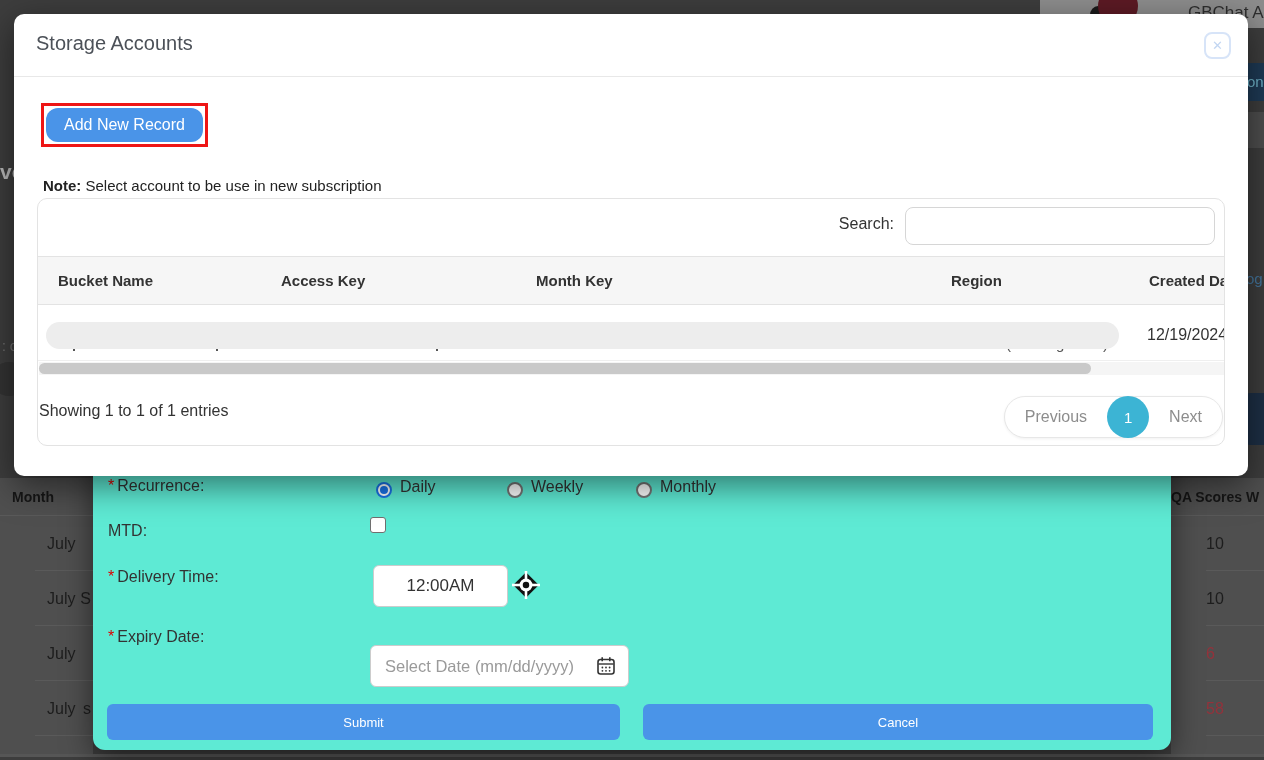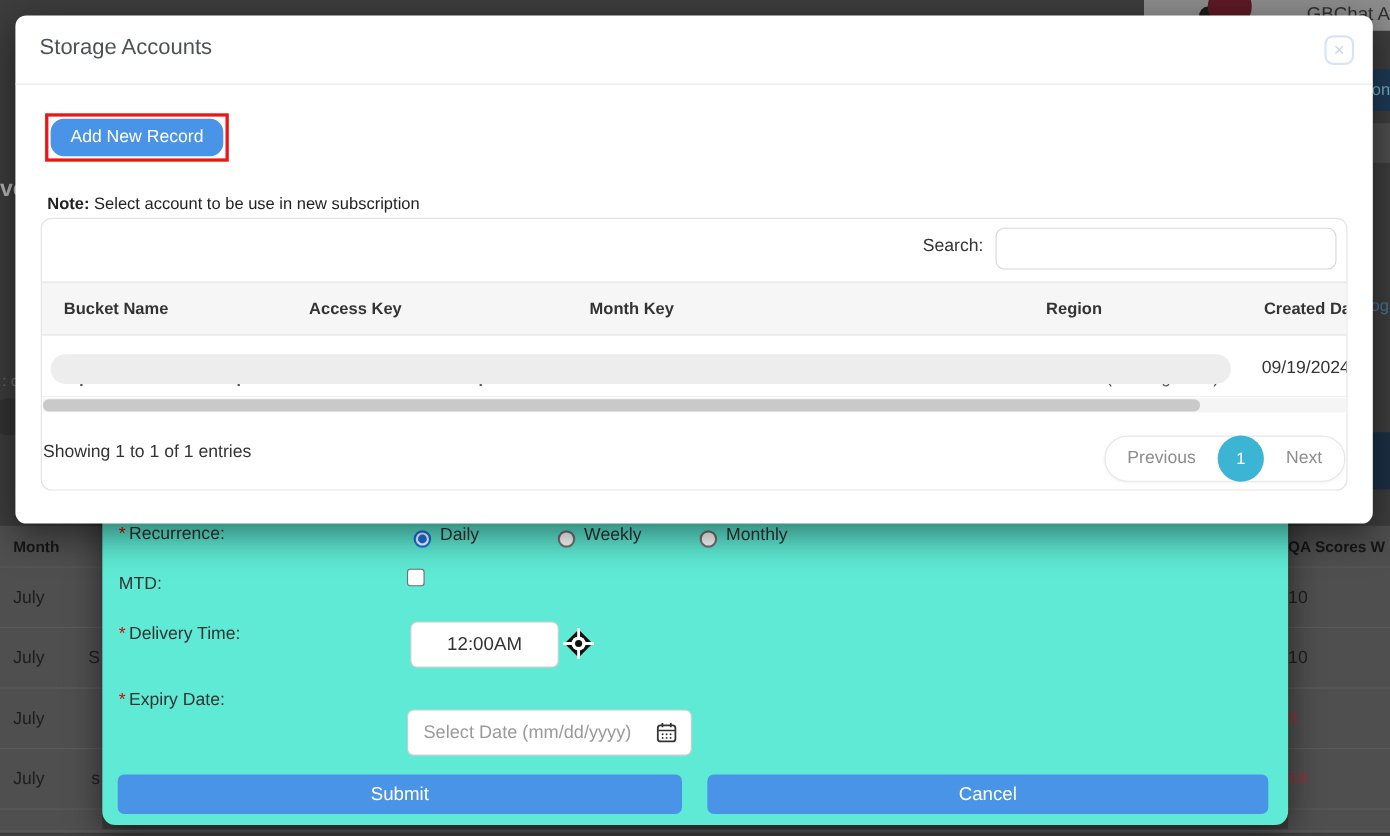--- a/index.html
+++ b/index.html
@@ -23,41 +23,41 @@
 
   .bg-btn-on { left:1244px; top:63px; width:20px; height:38px; background:#1e3a55; border-radius:4px 0 0 4px; color:#6fb3c9; font-size:15px; line-height:38px; padding-left:3px; z-index:1; overflow:hidden; }
   .bg-band2 { left:1248px; top:112px; width:16px; height:36px; background:#4e4e4e; z-index:1; }
   .bg-og { left:1246px; top:270px; width:18px; font-size:15px; color:#44759c; z-index:1; overflow:hidden; white-space:nowrap; }
   .bg-btn2 { left:1244px; top:393px; width:20px; height:52px; background:#1d2f45; border-radius:6px 0 0 6px; z-index:1; }
 
   .bg-table { top:478px; height:276px; background:#4f4f4f; z-index:1; overflow:hidden; }
   .bg-table-left { left:0; width:93px; }
   .bg-table-right { left:1171px; width:93px; }
   .bg-th { height:38px; line-height:38px; font-weight:bold; font-size:14px; color:#161616; border-bottom:1px solid #5a5a5a; white-space:nowrap; }
-  .bg-row { height:55px; line-height:55px; font-size:16px; color:#1d1d1d; border-bottom:1px solid #5a5a5a; white-space:nowrap; position:relative; }
+  .bg-row { height:55px; line-height:55px; font-size:16px; color:#1d1d1d; border-bottom:1px solid #5a5a5a; white-space:nowrap; position:relative;margin-left:35px; }
   .bg-row .frag { position:absolute; right:2px; top:0; }
   .bg-val { text-align:left; padding-right:6px; }
   .bg-val.red { color:#93323b; }
   .pad-l { padding-left:12px; }
   .bg-bottomline { left:0; top:754px; width:1264px; height:3px; background:#565656; z-index:1; }
 
   
   .lower-modal { left:93px; top:300px; width:1078px; height:450px; background:#5eead4; border-radius:12px; box-shadow:0 8px 30px rgba(0,0,0,.5); z-index:10; }
   .form-label { font-size:16px; color:#333; }
   .req { color:#dd0000; margin-right:3px; }
   .radio { width:16px; height:16px; border-radius:50%; border:2px solid #757575; background:#fff; }
   .radio.sel { border-color:#1a73e8; position:relative; }
   .radio.sel::after { content:""; position:absolute; left:2px; top:2px; width:8px; height:8px; border-radius:50%; background:#1a73e8; }
   .radio-label { font-size:16px; color:#333; }
   .checkbox { width:16px; height:16px; border:1.6px solid #6f6f6f; border-radius:3px; background:#fff; }
   .time-input { width:135px; height:42px; border:1px solid #cccccc; border-radius:6px; text-align:center; font-size:17px; color:#333; font-family:"Liberation Sans","DejaVu Sans",sans-serif; background:#fff; }
   .date-input-wrap { width:259px; height:42px; border:1px solid #cccccc; border-radius:6px; background:#fff; display:flex; align-items:center; padding:0 12px 0 14px; }
   .date-input { flex:1; border:none; outline:none; font-size:16.5px; color:#333; font-family:"Liberation Sans","DejaVu Sans",sans-serif; min-width:0; }
   .date-input::placeholder { color:#9a9a9a; opacity:1; }
-  .btn-primary { background:#4a94e8; color:#ffffff; border:none; border-radius:6px; font-size:17px; font-family:"Liberation Sans","DejaVu Sans",sans-serif; cursor:pointer; }
+  .btn-primary { background:#4a94e8; color:#ffffff; border:none; border-radius:6px; font-size:13px; font-family:"Liberation Sans","DejaVu Sans",sans-serif; cursor:pointer; }
   .submit-btn { left:14px; top:404px; width:513px; height:36px; }
   .cancel-btn { left:550px; top:404px; width:510px; height:36px; }
 
   
   .upper-modal { left:14px; top:14px; width:1234px; height:462px; background:#ffffff; border-radius:10px; box-shadow:0 10px 34px rgba(0,0,0,.5); z-index:20; }
   .modal-title { left:22px; top:18px; font-size:20px; color:#4c5158; }
   .close-btn { left:1190px; top:18px; width:27px; height:27px; border:2px solid #d7e4f8; border-radius:8px; color:#c2d6f2; font-size:13px; line-height:23px; text-align:center; background:#fff; cursor:pointer; }
   .header-divider { left:0; top:62px; width:1234px; height:1px; background:#e8e8e8; }
   .add-btn-highlight { left:27px; top:89px; border:3px solid #ee1515; padding:2px; background:#fff; }
   .add-btn { display:block; padding:8px 18px; background:#4a94e8; color:#fff; border:none; border-radius:12px; font-size:16px; font-family:"Liberation Sans","DejaVu Sans",sans-serif; cursor:pointer; }
@@ -183,21 +183,21 @@
     </div>
 
     <div class="abs trow">
       <span class="hint" style="left:968px;">(</span>
       <span class="hint" style="left:1018px;">g</span>
       <span class="hint" style="left:1065px;">)</span>
       <span class="dotmark" style="left:35px;"></span>
       <span class="dotmark" style="left:178px;"></span>
       <span class="dotmark" style="left:398px;"></span>
       <span class="pill"></span>
-      <span class="row-date">09/19/2024</span>
+      <span class="row-date">12/19/2024</span>
     </div>
 
     <div class="abs hscroll-track">
       <div class="hscroll-thumb"></div>
     </div>
 
     <div class="abs summary">Showing 1 to 1 of 1 entries</div>
 
     <div class="abs pagination">
       <span class="page-link">Previous</span>

